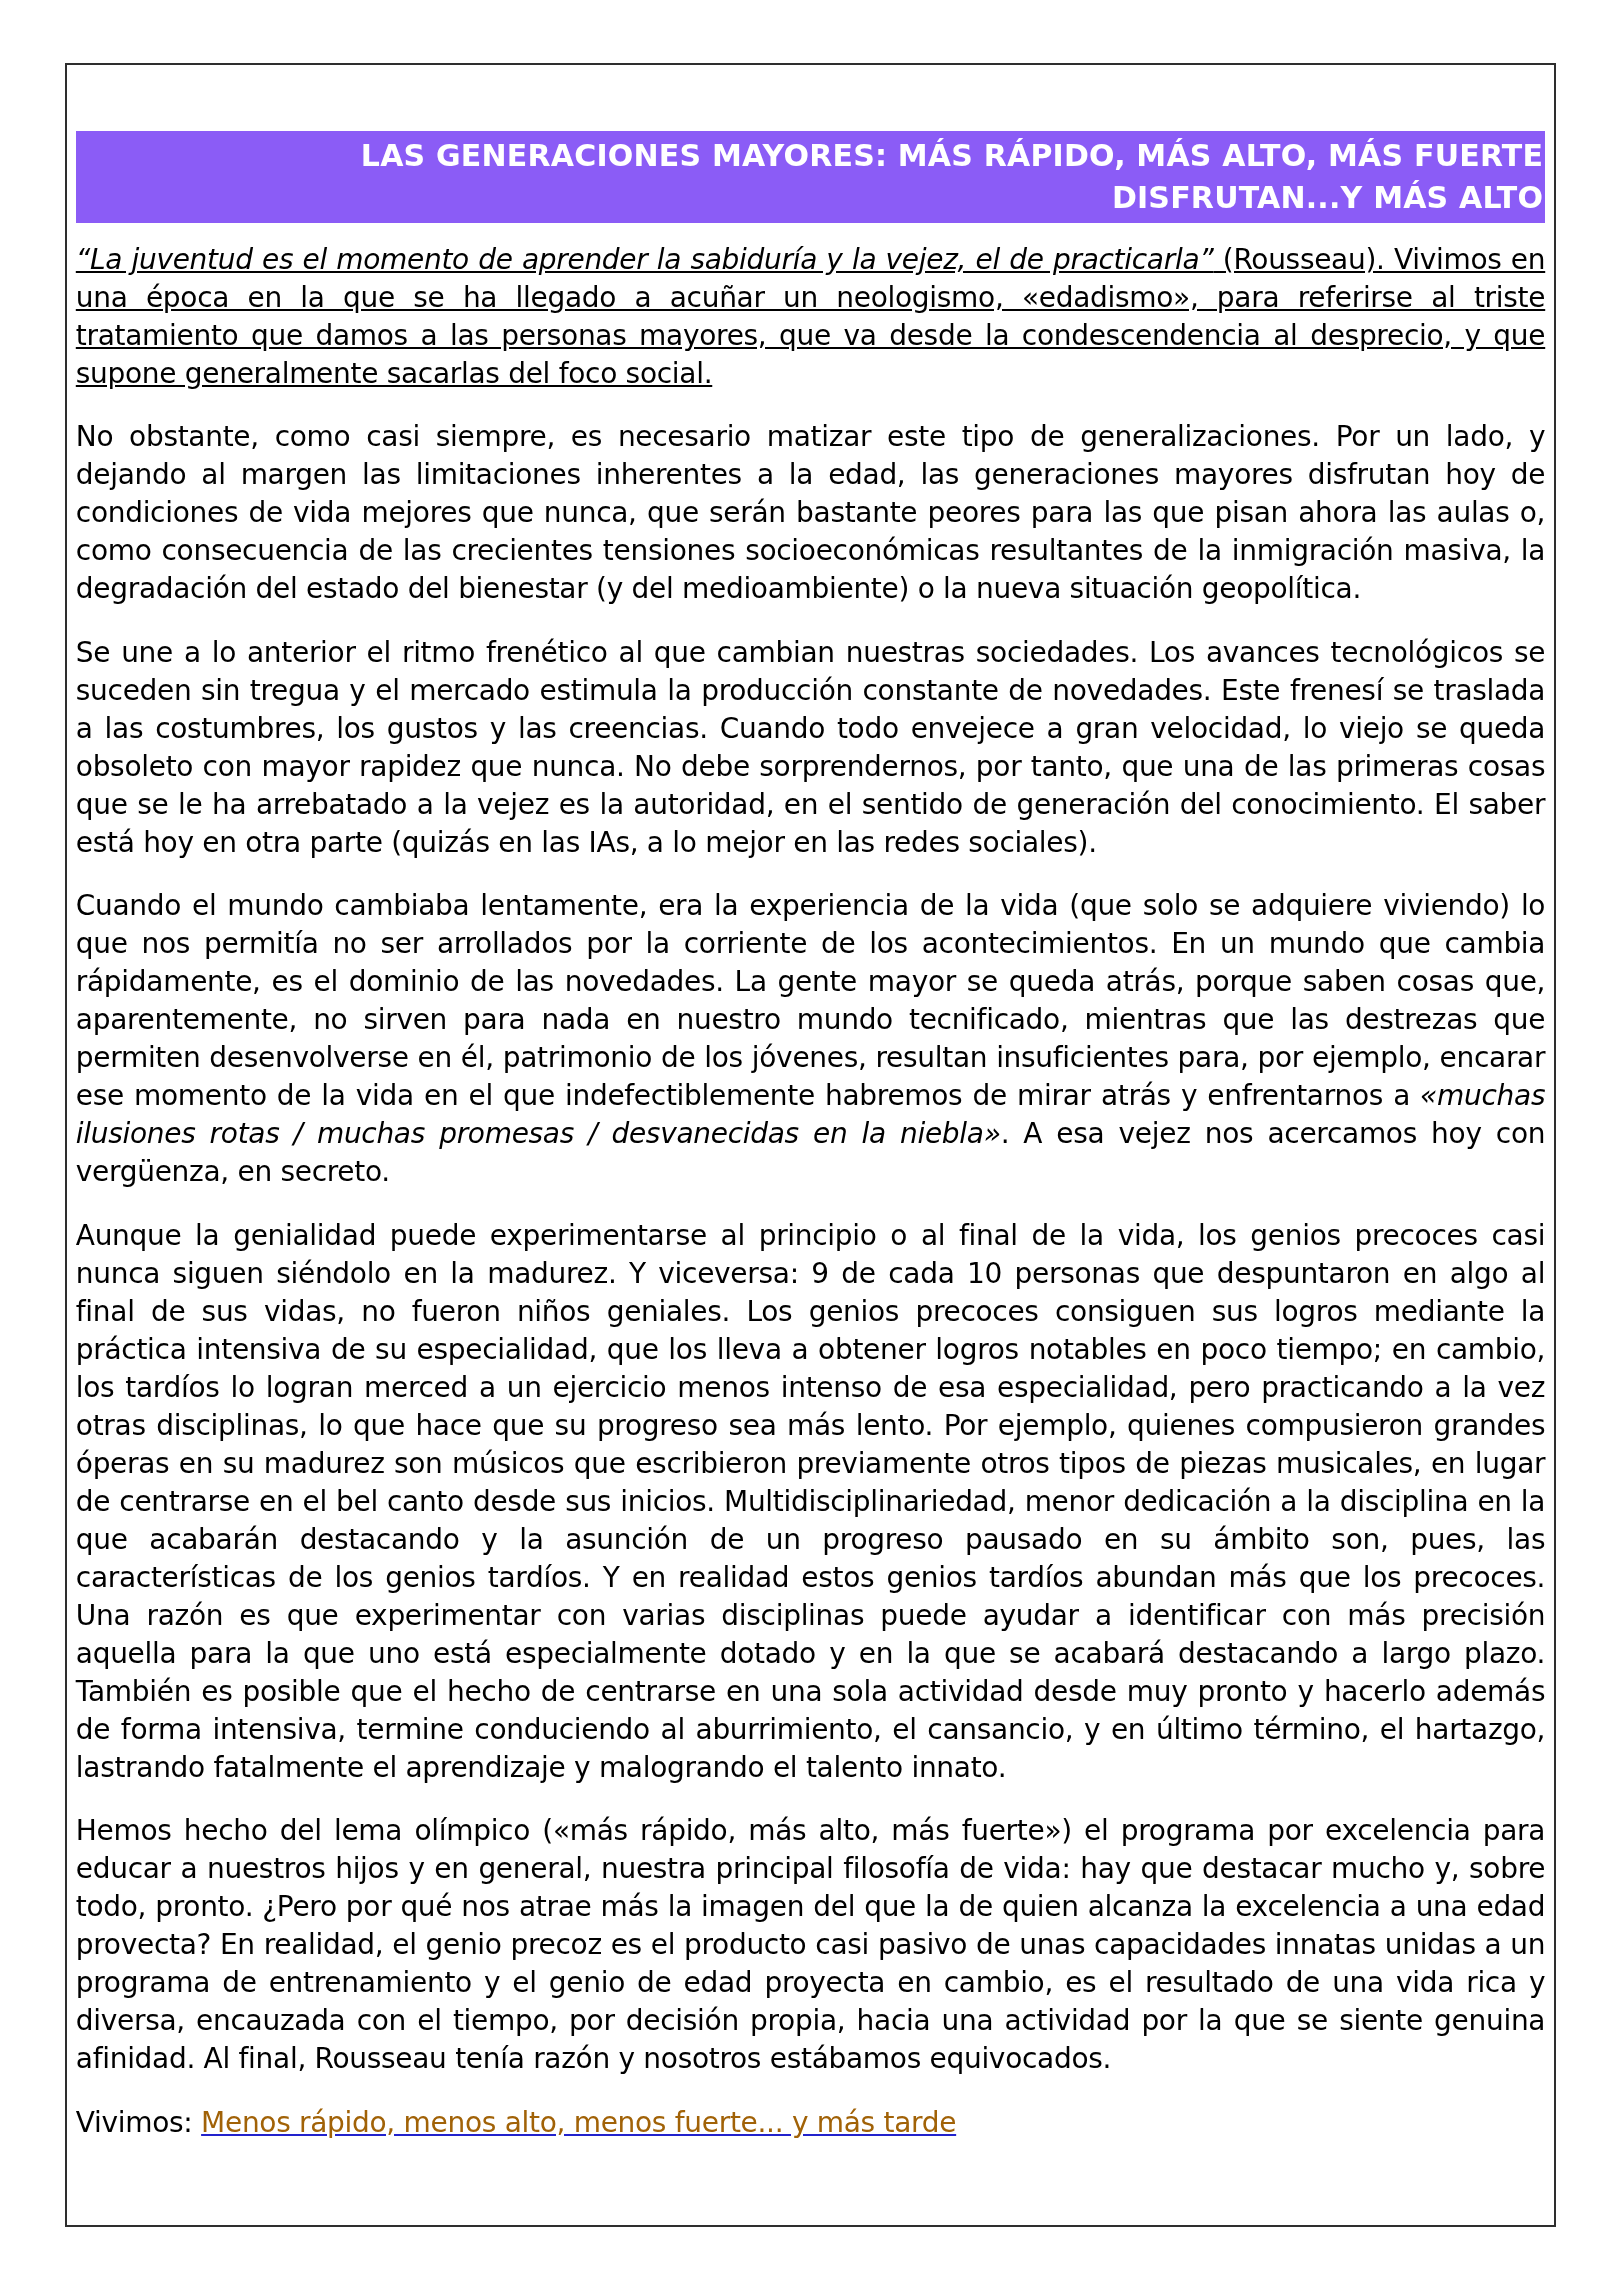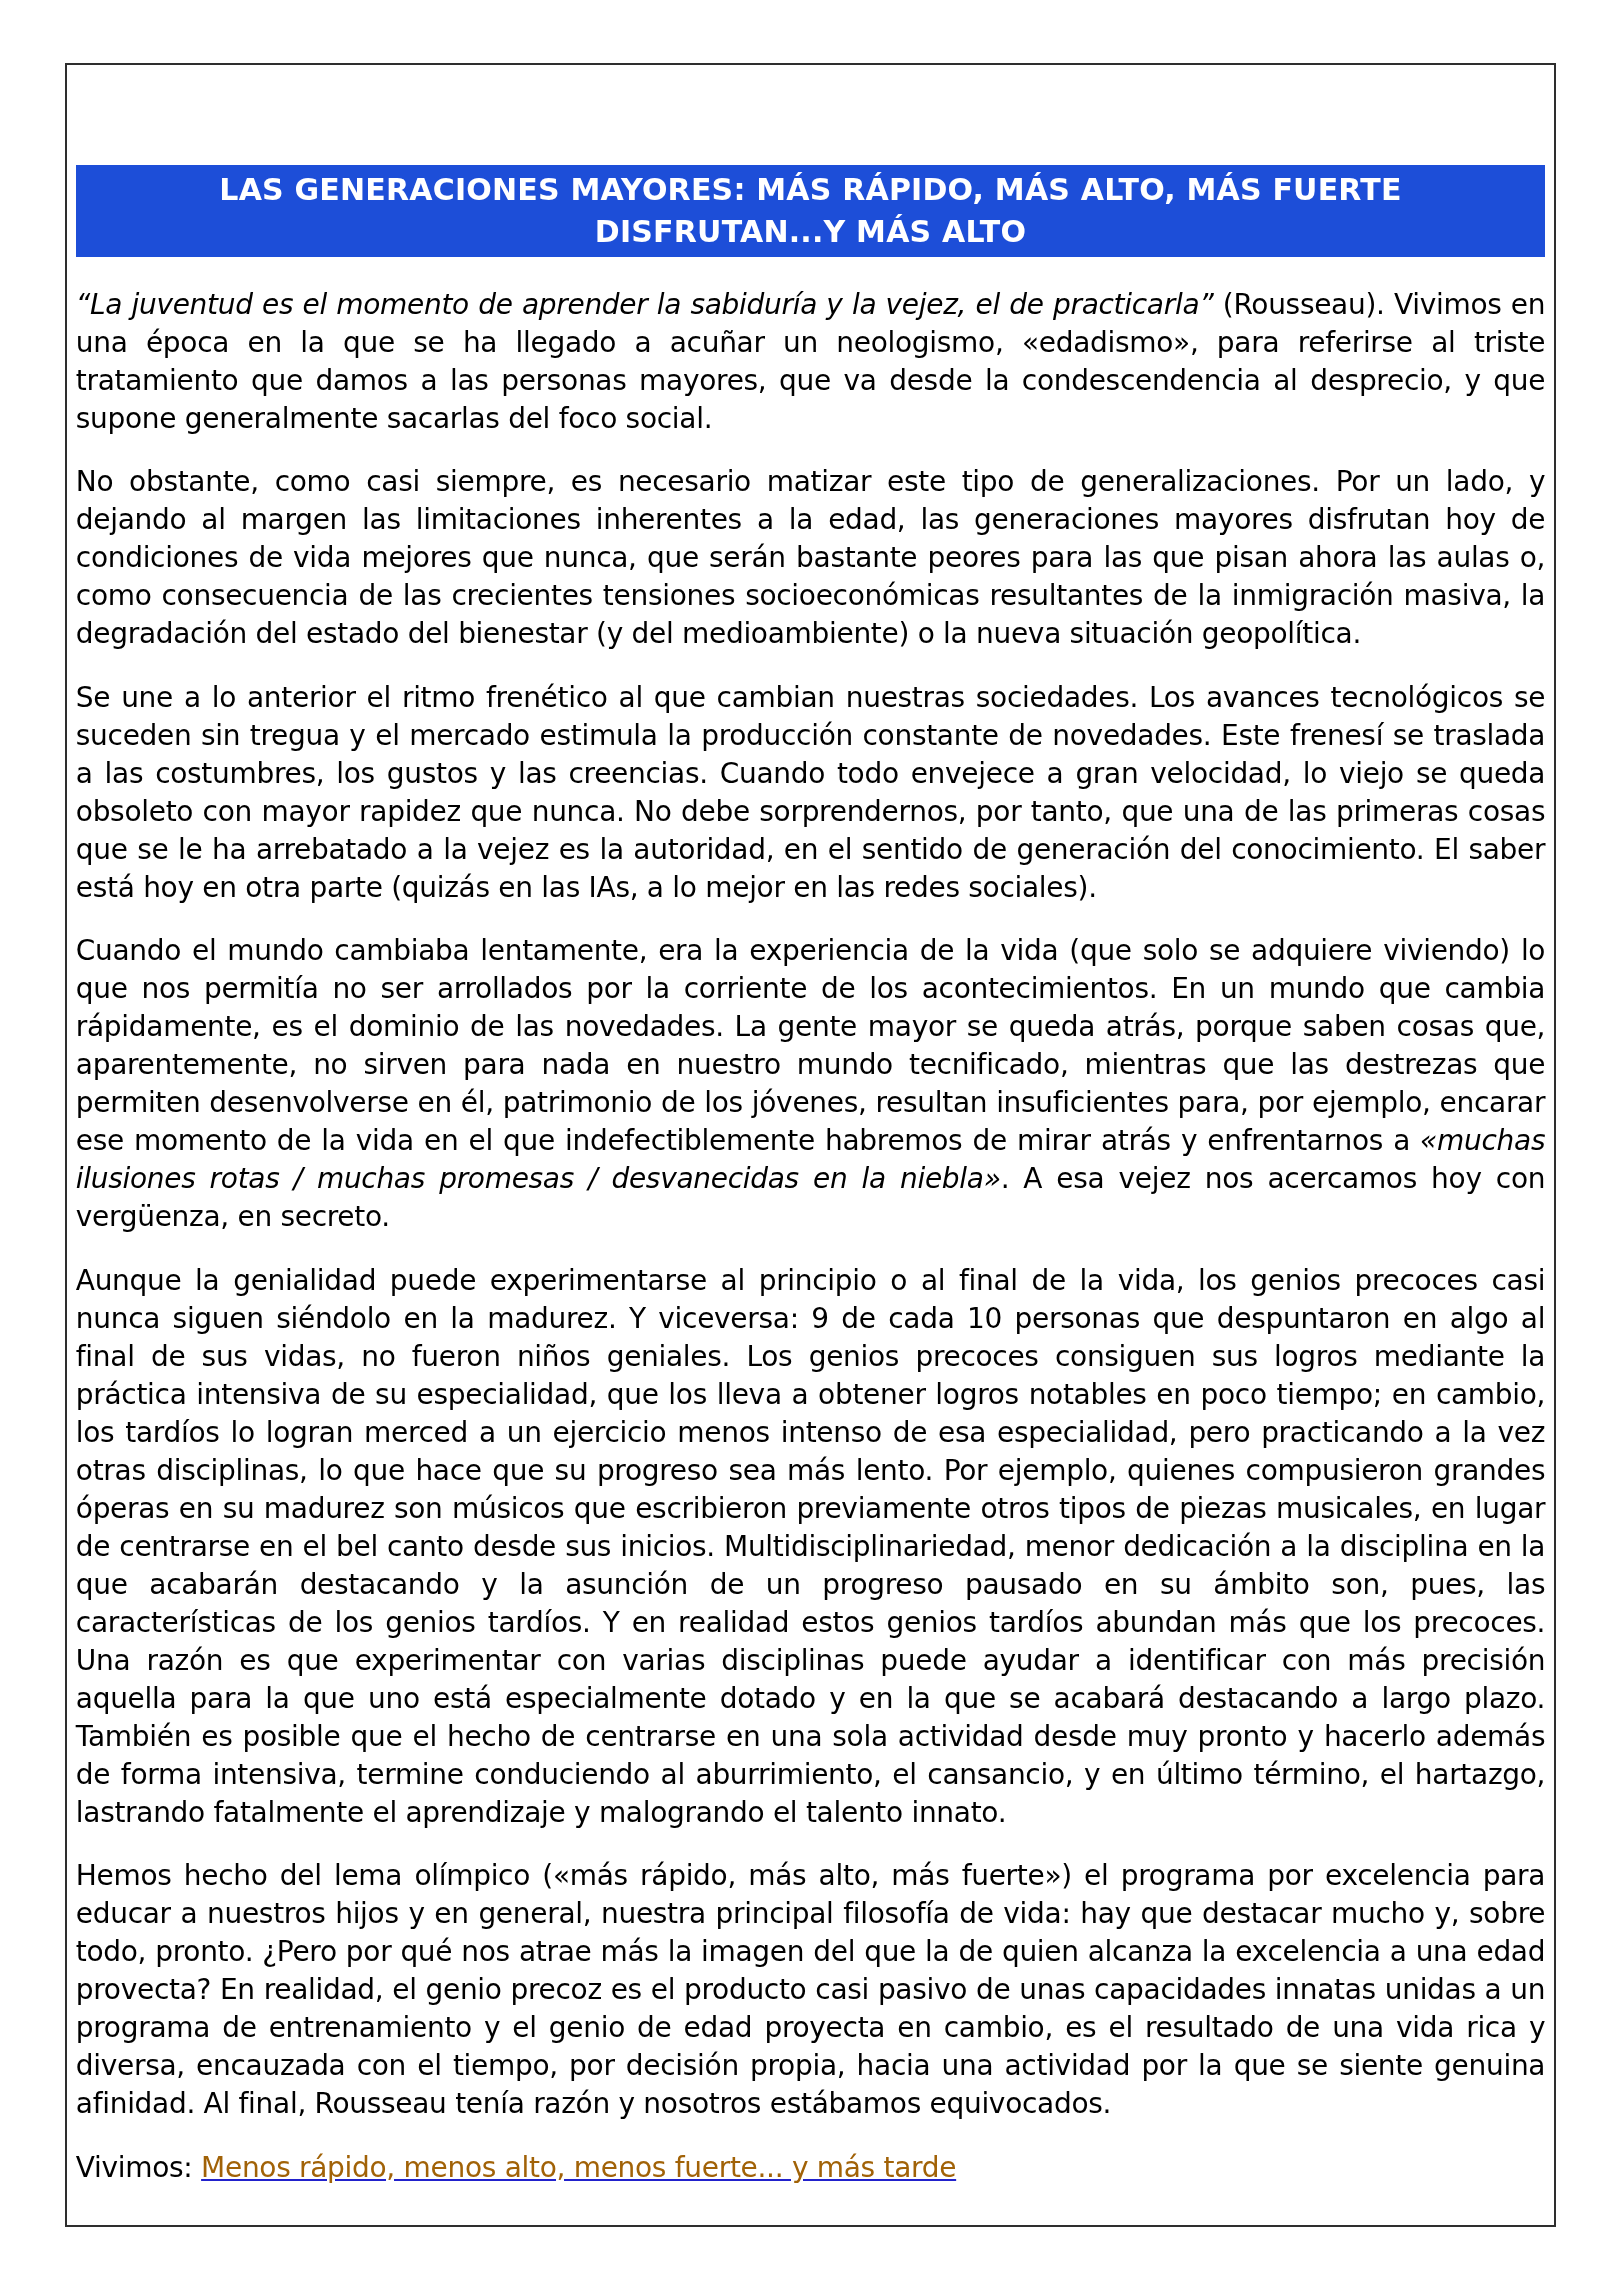--- a/index.html
+++ b/index.html
@@ -23,40 +23,41 @@
     width: 1491px;
     height: 2164px;
     border: 2px solid #2e2e2e;
     box-sizing: border-box;
     background: #ffffff;
   }
   .content {
     padding: 0 8.8px;
   }
   .header-bar {
-    margin-top: 100px;
-    background: #1d4ed8;
+    margin-top: 66px;
+    background: #8b5cf6;
     color: #ffffff;
-    text-align: center;
+    text-align: right;
     font-weight: bold;
     font-size: 30px;
     line-height: 42px;
     padding: 3.9px 2px;
     letter-spacing: 0.2px;
   }
   p.body {
     font-size: 28px;
     line-height: 38px;
     text-align: justify;
     margin: 0 0 25.5px 0;
     letter-spacing: -0.3px;
     color: #000000;
   }
   p.body.first {
-    margin-top: 29px;
+    margin-top: 18px;
+    text-decoration: underline;
   }
   .it {
     font-style: italic;
   }
   p.source-line {
     font-size: 28px;
     line-height: 38px;
     margin: 0;
     letter-spacing: -0.3px;
   }

